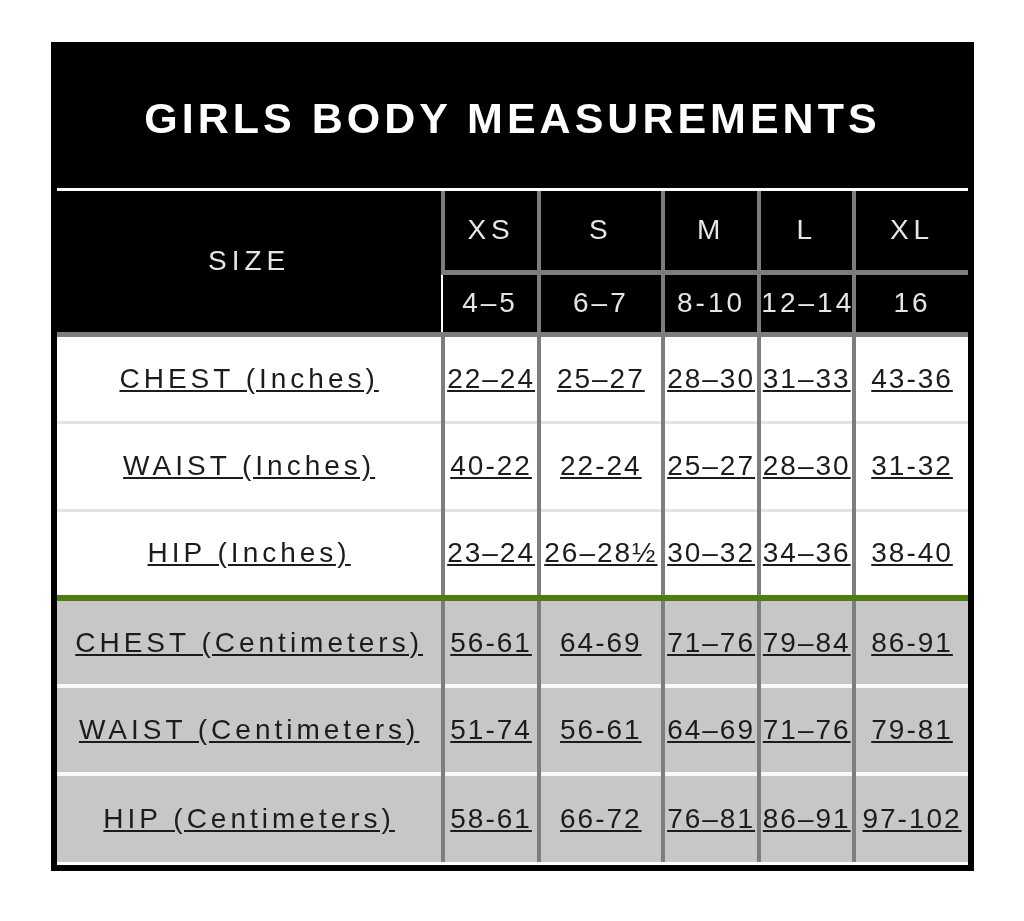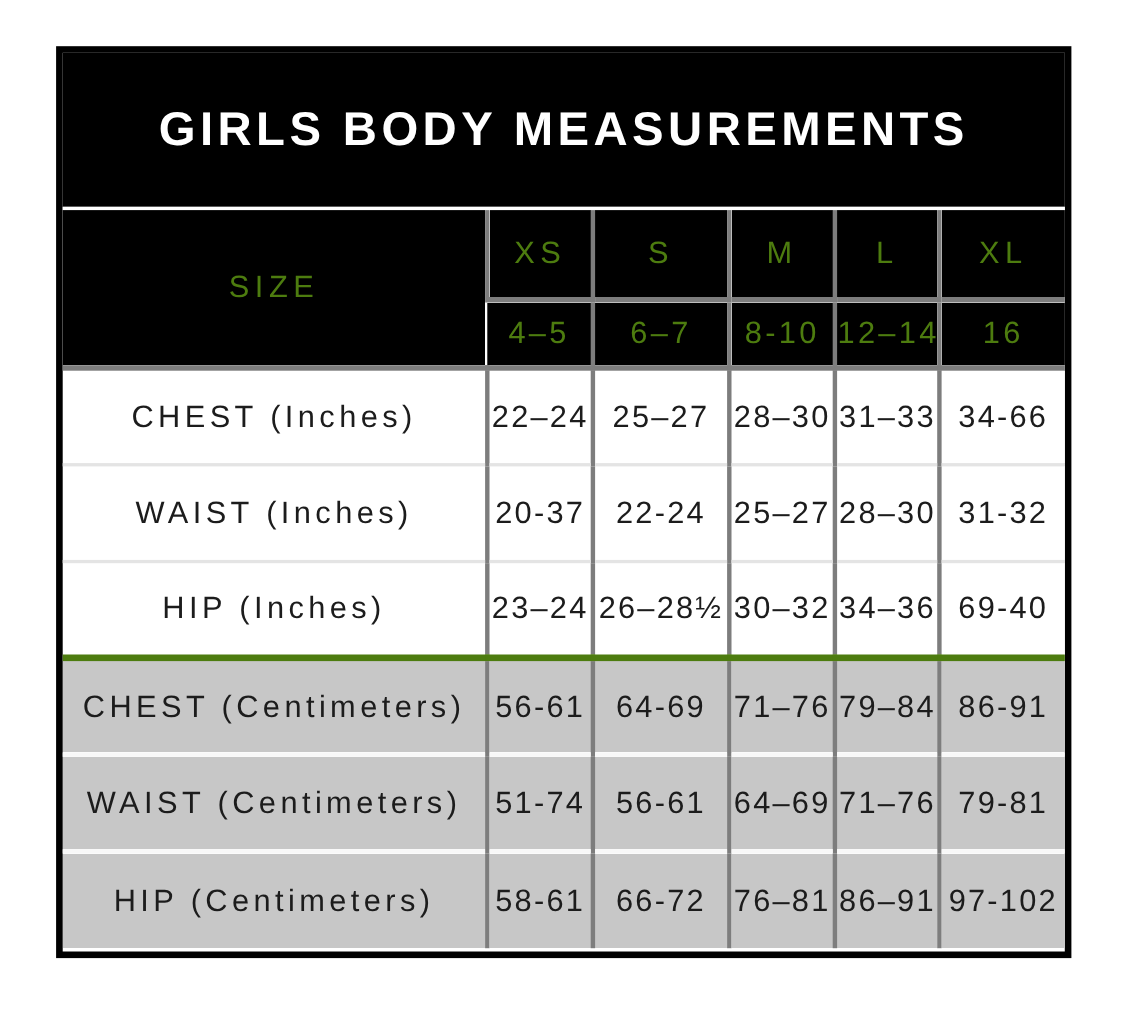--- a/index.html
+++ b/index.html
@@ -68,38 +68,39 @@
   thead th, tbody th, tbody td {
     border-left: 4px solid #7d7d7d;
   }
   thead th:first-child, tbody th:first-child {
     border-left: none;
   }
 
   
   thead th {
     background: #000000;
-    color: #4d7c0f;
+    color: #e5e5e5;
   }
   thead { border-bottom: 5px solid #7d7d7d; }
   tr.size-row { height: 81px; }
   tr.size-row th { font-size: 28px; letter-spacing: 5px; }
   tr.age-row { height: 62px; }
   tr.age-row th { font-size: 28px; letter-spacing: 3px; border-top: 5px solid #7d7d7d; }
   th.corner {
     font-size: 28px;
     letter-spacing: 7px;
     border-top: none !important;
   }
 
   
   tbody tr { height: 88px; }
   tbody th, tbody td {
     color: #1c1c1c;
     font-size: 28px;
+    text-decoration: underline;
   }
   tbody th { letter-spacing: 4px; font-weight: 400; }
   tbody td { letter-spacing: 2px; }
 
   tr.row-in { background: #ffffff; }
   tr.row-in + tr.row-in { border-top: 3px solid #e4e4e4; padding-left: 24px; }
   tr.row-cm { background: #c7c7c7; }
   tr.row-cm + tr.row-cm { border-top: 4px solid #f8f8f8; }
   tr.first-cm { border-top: 6px solid #4d7c0f; }
 </style>
@@ -140,37 +141,37 @@
           <th>16</th>
         </tr>
       </thead>
       <tbody>
         <tr class="row-in">
           <th>CHEST (Inches)</th>
           <td>22–24</td>
           <td>25–27</td>
           <td>28–30</td>
           <td>31–33</td>
-          <td>34-66</td>
+          <td>43-36</td>
         </tr>
         <tr class="row-in">
           <th>WAIST (Inches)</th>
-          <td>20-37</td>
+          <td>40-22</td>
           <td>22-24</td>
           <td>25–27</td>
           <td>28–30</td>
           <td>31-32</td>
         </tr>
         <tr class="row-in">
           <th>HIP (Inches)</th>
           <td>23–24</td>
           <td>26–28½</td>
           <td>30–32</td>
           <td>34–36</td>
-          <td>69-40</td>
+          <td>38-40</td>
         </tr>
         <tr class="row-cm first-cm">
           <th>CHEST (Centimeters)</th>
           <td>56-61</td>
           <td>64-69</td>
           <td>71–76</td>
           <td>79–84</td>
           <td>86-91</td>
         </tr>
         <tr class="row-cm">

